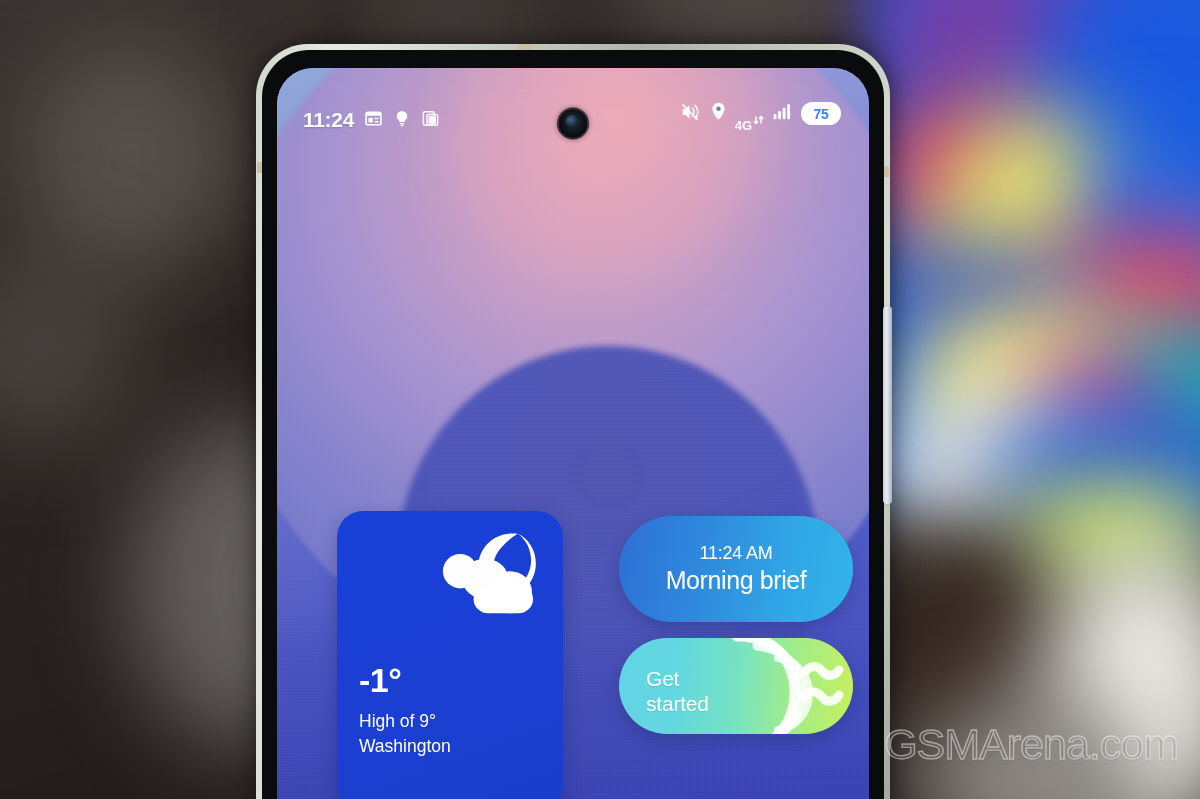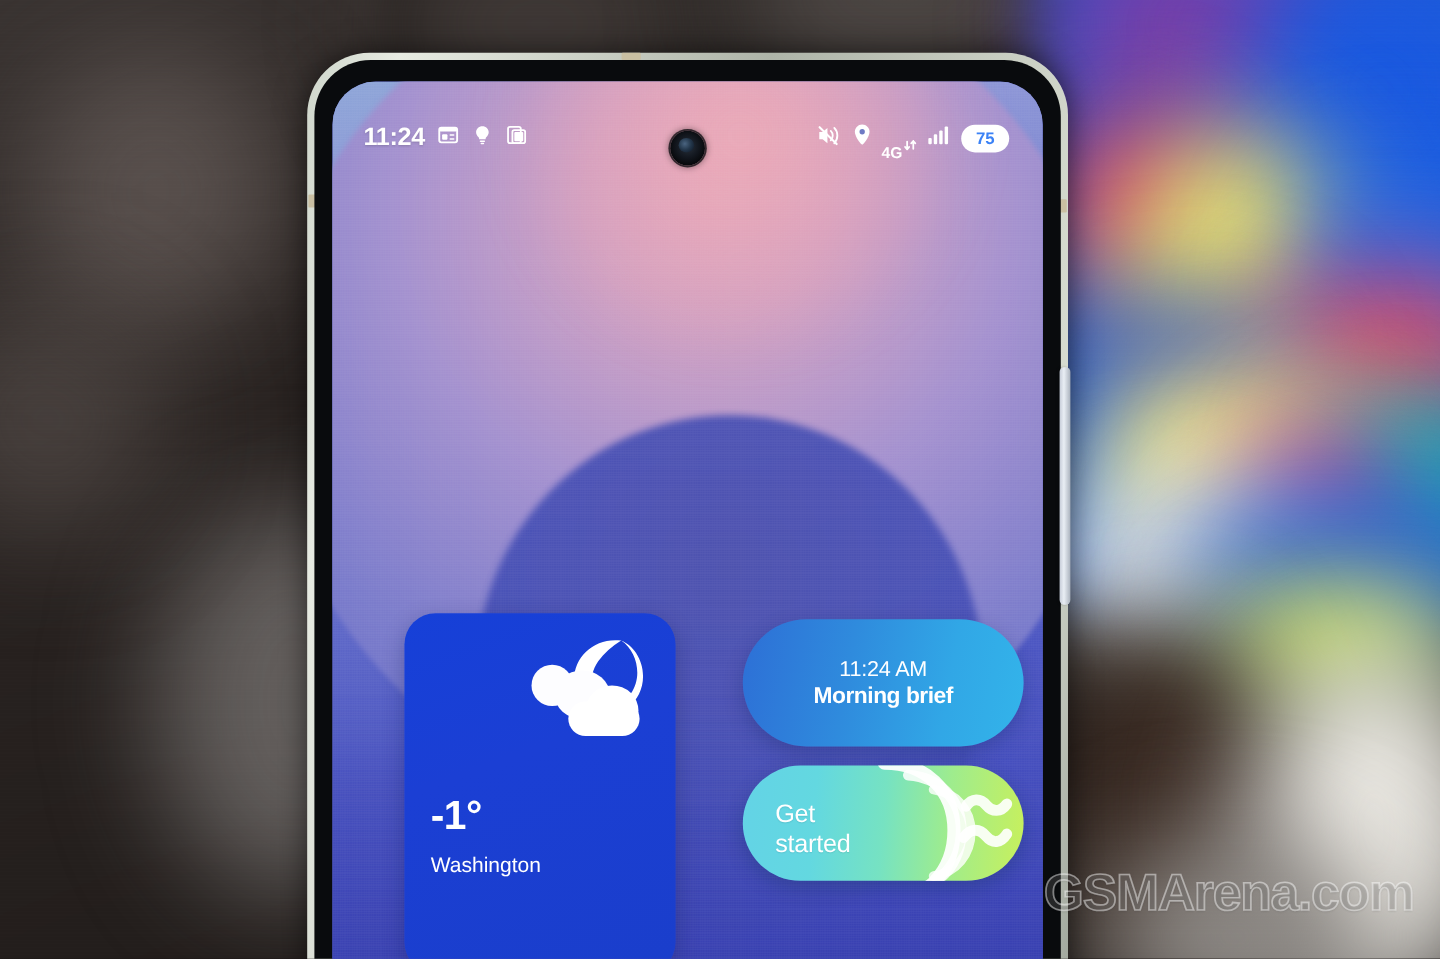--- a/index.html
+++ b/index.html
@@ -83,21 +83,21 @@
      filter:blur(3px); opacity:.94; }
   .wp-bottom { position:absolute; left:-30px; bottom:-40px; width:680px; height:280px;
      background:linear-gradient(180deg, rgba(62,72,190,0) 0%, rgba(56,63,176,.55) 50%, rgba(50,56,165,.9) 100%);
      filter:blur(18px); }
   .wp-noise { position:absolute; inset:0; opacity:.055;
      background-image:repeating-linear-gradient(0deg, rgba(255,255,255,.5) 0 1px, transparent 1px 2px),
                       repeating-linear-gradient(90deg, rgba(255,255,255,.35) 0 1px, transparent 1px 2px); }
 
   
   #statusbar { position:absolute; left:0; right:0; top:30px; height:34px;
-     display:flex; align-items:center; justify-content:space-between;
+     display:flex; align-items:flex-end; justify-content:space-between;
      padding:0 28px 0 26px; color:#fff; }
   .sb-left { display:flex; align-items:center; gap:10px; }
   .sb-right { display:flex; align-items:center; gap:9px; }
   #clock { font-size:21px; font-weight:bold; letter-spacing:-.3px;
      text-shadow:0 1px 2px rgba(0,0,0,.18); }
   .sbicon { display:block; }
 
   .batt { display:flex; align-items:center; justify-content:center;
      min-width:40px; height:23px; padding:0 7px; border-radius:12px; background:#fff;
      color:#3b82f6; font-size:14px; font-weight:bold; letter-spacing:-.2px; }
@@ -128,40 +128,40 @@
   .wx-lines div { white-space:nowrap; }
 
   .brief-card {
      position:absolute; left:342px; top:48px; width:234px; height:106px;
      border-radius:53px;
      background:linear-gradient(100deg,#2d6fd6 0%,#2f8bdd 38%,#31a7e6 72%,#33b4ea 100%);
      color:#fff; display:flex; flex-direction:column; align-items:center; justify-content:center;
      box-shadow:0 6px 16px rgba(10,30,90,.26);
   }
   .brief-time { font-size:18px; font-weight:normal; letter-spacing:-.2px; margin-bottom:2px; }
-  .brief-title { font-size:19px; font-weight:bold; letter-spacing:-.4px; }
+  .brief-title { font-size:25px; font-weight:normal; letter-spacing:-.4px; }
 
   .start-card {
      position:absolute; left:342px; top:170px; width:234px; height:96px;
      border-radius:56px; overflow:hidden;
      background:linear-gradient(95deg,#63d3e6 0%,#63d8e0 26%,#76e2c2 50%,#9eec8e 72%,#c8f05c 100%);
      color:#fff; box-shadow:0 6px 16px rgba(10,40,70,.24);
   }
   .start-label { position:absolute; left:27px; top:28px; font-size:21px; font-weight:normal;
      line-height:1.2; letter-spacing:-.2px; text-shadow:0 1px 1px rgba(0,60,70,.12); }
   .start-art { position:absolute; right:-4px; top:-6px; width:134px; height:124px; }
 
   
   .side-btn { position:absolute; right:-2px; top:262px; width:9px; height:198px;
      border-radius:4px; background:linear-gradient(90deg,#c6ccd8,#e9eef4 40%,#aab2bd);
      box-shadow:-1px 0 2px rgba(0,0,0,.25); }
 
   
   #watermark { position:absolute; right:22px; bottom:30px;
-     font-size:43px; font-weight:bold; letter-spacing:-1px;
+     font-size:43px; font-weight:normal; letter-spacing:-1px;
      color:rgba(255,255,255,.12);
      -webkit-text-stroke:1.4px rgba(255,255,255,.45);
      text-shadow:0 1px 2px rgba(0,0,0,.18);
      user-select:none; white-space:nowrap; }
 </style>
 </head>
 <body>
 
 <div id="photo">
   <div class="bg-left-dark"></div>
@@ -289,20 +289,21 @@
                      M70 5c16 0 29 13 29 29 0 9-4 17-11 22 11-2 20-12 20-24C108 17 91 3 74 3c-2 0-3 .3-4 .6z" fill="#ffffff" opacity="0"></path>
             <path d="M92 5c-22-3-41 13-41 34 0 17 12 31 28 34-15-17-17-35-7-50 5-7 12-13 20-18z" fill="#ffffff"></path>
             <path d="M92 5c9 6 14 17 14 28 0 13-8 25-20 30 4 1 8 1 12 0 8-6 13-16 13-27 0-15-9-27-19-31z" fill="#ffffff"></path>
             <ellipse cx="32" cy="44" rx="18" ry="18" fill="#fdfdff"></ellipse>
             <ellipse cx="58" cy="52" rx="24" ry="21" fill="#fdfdff"></ellipse>
             <ellipse cx="84" cy="66" rx="23" ry="22" fill="#ffffff"></ellipse>
             <rect x="46" y="58" width="62" height="30" rx="15" fill="#ffffff"></rect>
           </svg>
           <div class="wx-temp">-1°</div>
           <div class="wx-lines">
+            <div>High of 9°</div>
             <div>Washington</div>
           </div>
         </div>
 
         <div class="brief-card">
           <div class="brief-time">11:24 AM</div>
           <div class="brief-title">Morning brief</div>
         </div>
 
         <div class="start-card">

